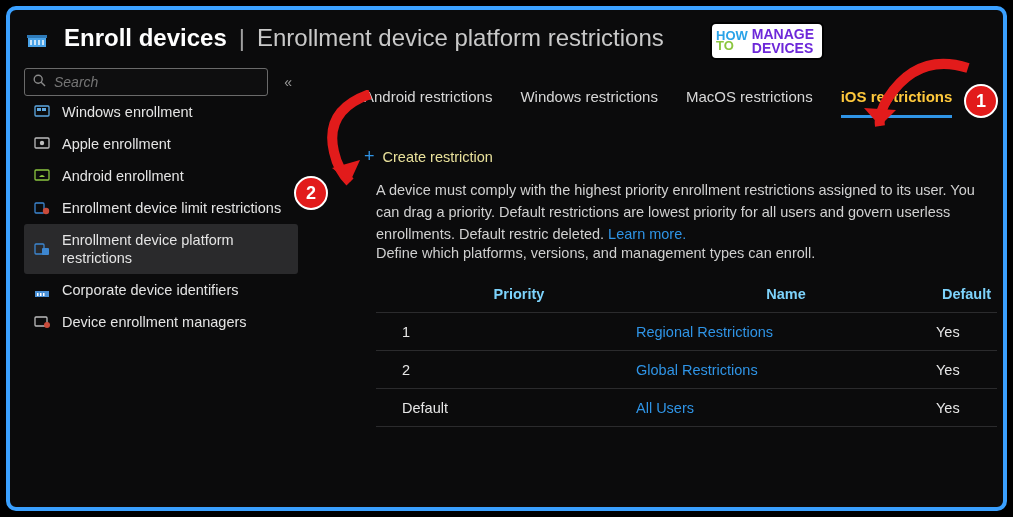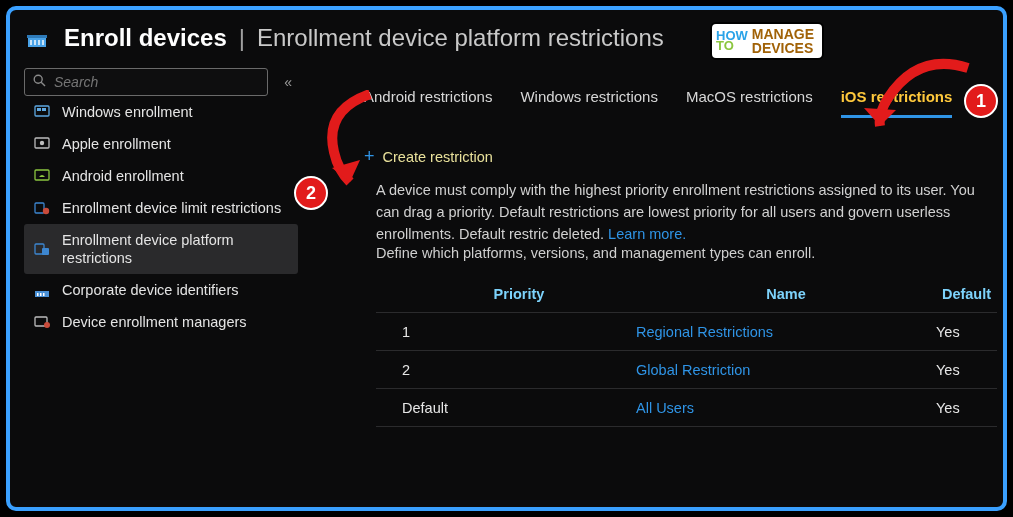--- a/index.html
+++ b/index.html
@@ -41,21 +41,21 @@
   background: #fff;
   padding: 3px 8px 3px 4px;
   border-radius: 6px;
   display: flex;
   align-items: center;
   gap: 4px;
   justify-content: space-between;
 }
 .logo .how { font-size: 13px; font-weight: 800; color: #2aa3e8; display: flex; flex-direction: column; line-height: 10px;}
 .logo .how span:last-child { color: #8cc63f;}
-.logo .md { font-family: Arial; color: #a16207; font-weight: 800; font-size: 14px; line-height: 14px;}
+.logo .md { font-family: Arial; color: #6d28d9; font-weight: 800; font-size: 14px; line-height: 14px;}
 
 .layout { display: flex; height: calc(100% - 50px);}
 
 .sidebar { width: 296px; flex-shrink: 0; padding: 10px 8px 0 14px; }
 .search-row { display: flex; align-items: center; gap: 10px; }
 .search-box {
   flex: 1;
   height: 28px;
   background: #0e0e0f;
   border: 1px solid #6a6a6a;
@@ -269,21 +269,21 @@
           <div>Default</div>
         </div>
         <div id="tbody">
             <div class="trow">
               <div class="col1">1</div>
               <div class="link">Regional Restrictions</div>
               <div>Yes</div>
             </div>
             <div class="trow">
               <div class="col1">2</div>
-              <div class="link">Global Restriction</div>
+              <div class="link">Global Restrictions</div>
               <div>Yes</div>
             </div>
             <div class="trow">
               <div class="col1">Default</div>
               <div class="link">All Users</div>
               <div>Yes</div>
             </div>
           </div>
       </div>
     </main>

